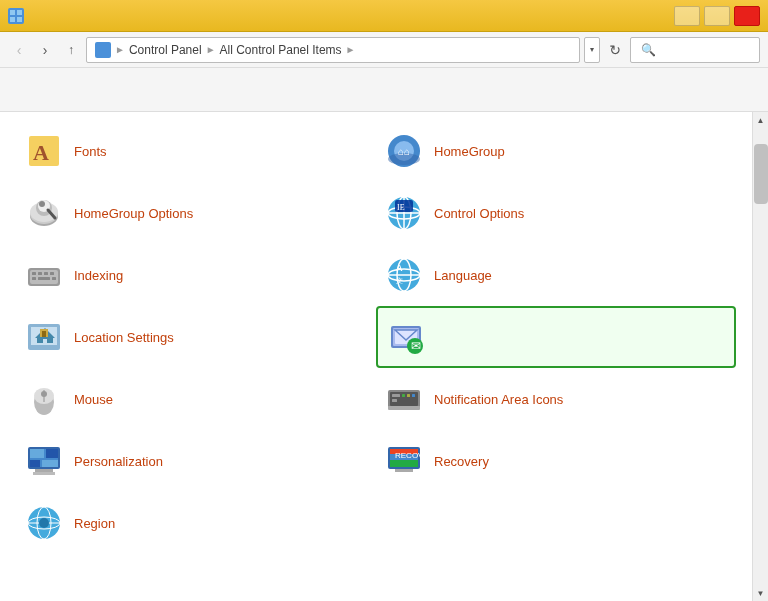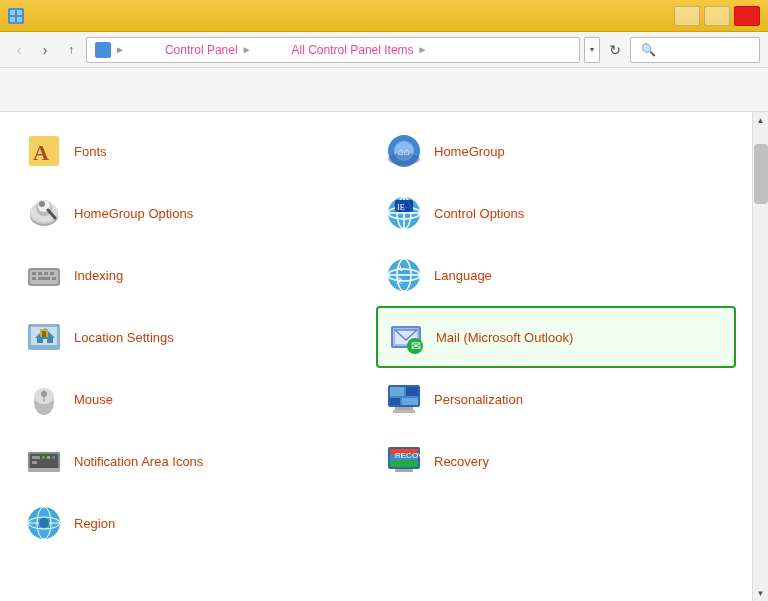--- a/index.html
+++ b/index.html
@@ -111,21 +111,21 @@
       gap: 4px;
     }
     .breadcrumb-icon {
       width: 16px;
       height: 16px;
       background: #4a90d9;
       border-radius: 2px;
       display: inline-block;
     }
     .breadcrumb-sep { color: #999; font-size: 10px; }
-    .breadcrumb-link { color: #ec4899; cursor: pointer; margin-left: 36px; }
+    .breadcrumb-link { color: #404040; cursor: pointer; }
     .refresh-btn {
       width: 22px;
       height: 22px;
       display: flex;
       align-items: center;
       justify-content: center;
       color: #555;
       font-size: 14px;
       cursor: pointer;
     }
@@ -411,66 +411,65 @@
     <div class="item-icon">
       <svg width="38" height="38" viewBox="0 0 38 38">
       <rect x="4" y="8" width="30" height="22" rx="2" fill="#6688cc"></rect>
       <rect x="6" y="10" width="26" height="18" rx="1" fill="#aabbee"></rect>
       <rect x="8" y="12" width="22" height="14" rx="1" fill="#dde4ff"></rect>
       <polygon points="8,12 19,22 30,12" fill="none" stroke="#6688cc" stroke-width="1.5"></polygon>
       <circle cx="28" cy="28" r="8" fill="#22aa44"></circle>
       <text x="24" y="32" font-size="12" fill="white">✉</text>
     </svg>
     </div>
-    <span class="item-label">Mail (Microsoft Outlook)</span>
   </div>
         <div class="item">
     <div class="item-icon">
       <svg width="38" height="38" viewBox="0 0 38 38">
       <ellipse cx="19" cy="22" rx="10" ry="13" fill="#bbb"></ellipse>
       <ellipse cx="19" cy="16" rx="10" ry="8" fill="#ddd"></ellipse>
       <line x1="19" y1="10" x2="19" y2="22" stroke="#aaa" stroke-width="1.5"></line>
       <ellipse cx="19" cy="14" rx="3" ry="3" fill="#999"></ellipse>
     </svg>
     </div>
     <span class="item-label">Mouse</span>
+  </div>
+        <div class="item">
+    <div class="item-icon">
+      <svg width="38" height="38" viewBox="0 0 38 38">
+      <rect x="3" y="10" width="32" height="18" rx="2" fill="#888"></rect>
+      <rect x="5" y="12" width="28" height="14" rx="1" fill="#555"></rect>
+      <rect x="7" y="14" width="8" height="3" rx="0.5" fill="#999"></rect>
+      <rect x="7" y="19" width="5" height="3" rx="0.5" fill="#999"></rect>
+      <rect x="17" y="14" width="3" height="3" rx="0.5" fill="#44aa44"></rect>
+      <rect x="22" y="14" width="3" height="3" rx="0.5" fill="#aaaa44"></rect>
+      <rect x="27" y="14" width="3" height="3" rx="0.5" fill="#4488cc"></rect>
+      <rect x="3" y="26" width="32" height="4" fill="#aaa" rx="1"></rect>
+    </svg>
+    </div>
+    <span class="item-label">Notification Area Icons</span>
   </div>
         <div class="item">
     <div class="item-icon">
       <svg width="38" height="38" viewBox="0 0 38 38">
       <rect x="3" y="5" width="32" height="22" rx="2" fill="#3366aa"></rect>
       <rect x="5" y="7" width="28" height="18" fill="#4488cc"></rect>
       <rect x="5" y="7" width="14" height="9" fill="#66aadd"></rect>
       <rect x="21" y="7" width="12" height="9" fill="#2255aa"></rect>
       <rect x="5" y="18" width="10" height="7" fill="#2255aa"></rect>
       <rect x="17" y="18" width="16" height="7" fill="#66aadd"></rect>
       <rect x="10" y="27" width="18" height="3" fill="#aaa"></rect>
       <rect x="8" y="30" width="22" height="3" fill="#bbb"></rect>
     </svg>
     </div>
     <span class="item-label">Personalization</span>
   </div>
         <div class="item">
     <div class="item-icon">
       <svg width="38" height="38" viewBox="0 0 38 38">
-      <rect x="3" y="10" width="32" height="18" rx="2" fill="#888"></rect>
-      <rect x="5" y="12" width="28" height="14" rx="1" fill="#555"></rect>
-      <rect x="7" y="14" width="8" height="3" rx="0.5" fill="#999"></rect>
-      <rect x="7" y="19" width="5" height="3" rx="0.5" fill="#999"></rect>
-      <rect x="17" y="14" width="3" height="3" rx="0.5" fill="#44aa44"></rect>
-      <rect x="22" y="14" width="3" height="3" rx="0.5" fill="#aaaa44"></rect>
-      <rect x="27" y="14" width="3" height="3" rx="0.5" fill="#4488cc"></rect>
-      <rect x="3" y="26" width="32" height="4" fill="#aaa" rx="1"></rect>
-    </svg>
-    </div>
-    <span class="item-label">Notification Area Icons</span>
-  </div>
-        <div class="item">
-    <div class="item-icon">
-      <svg width="38" height="38" viewBox="0 0 38 38">
       <rect x="3" y="5" width="32" height="22" rx="2" fill="#3366aa"></rect>
       <rect x="5" y="7" width="28" height="18" fill="#4488cc"></rect>
       <rect x="5" y="18" width="28" height="7" fill="#22aa44"></rect>
       <rect x="5" y="7" width="28" height="5" fill="#ee4422"></rect>
       <text x="10" y="16" font-size="8" fill="white">RECOVERY</text>
       <rect x="10" y="27" width="18" height="3" fill="#aaa"></rect>
     </svg>
     </div>
     <span class="item-label">Recovery</span>
   </div>

